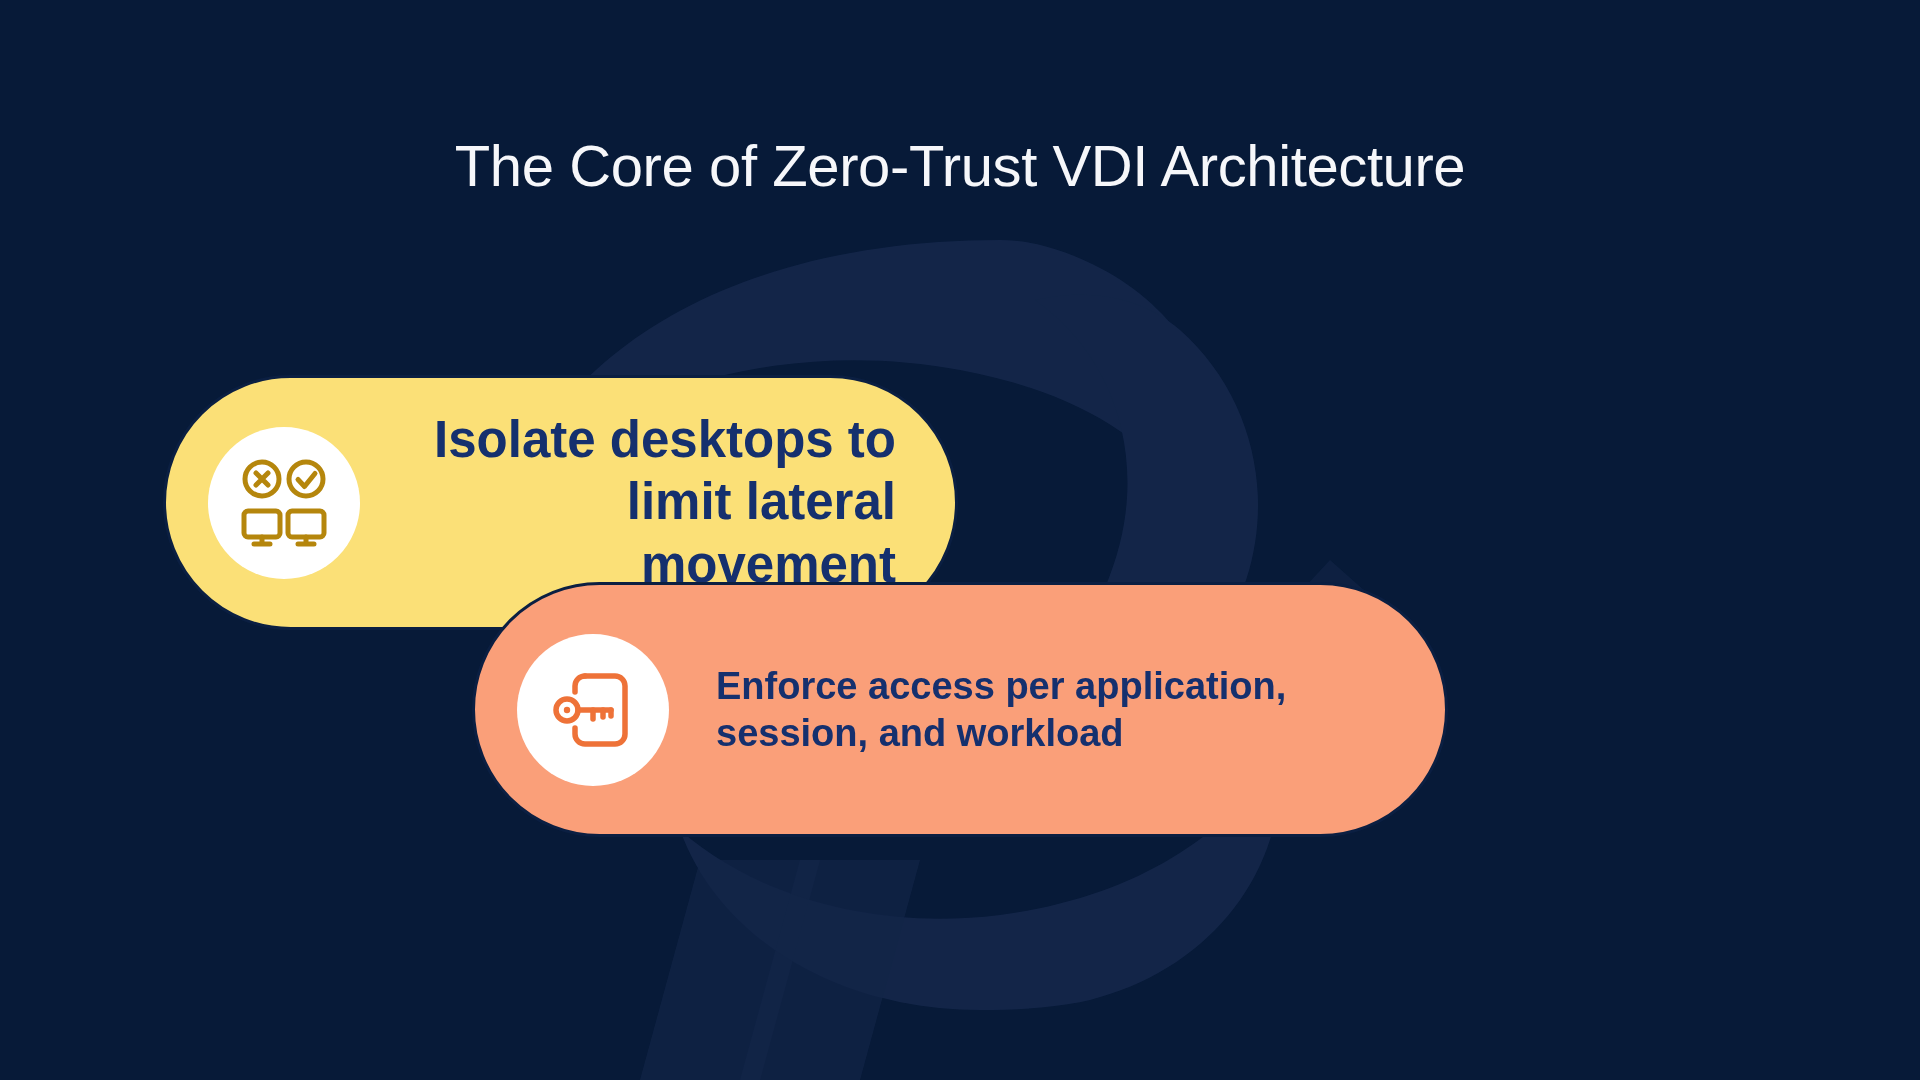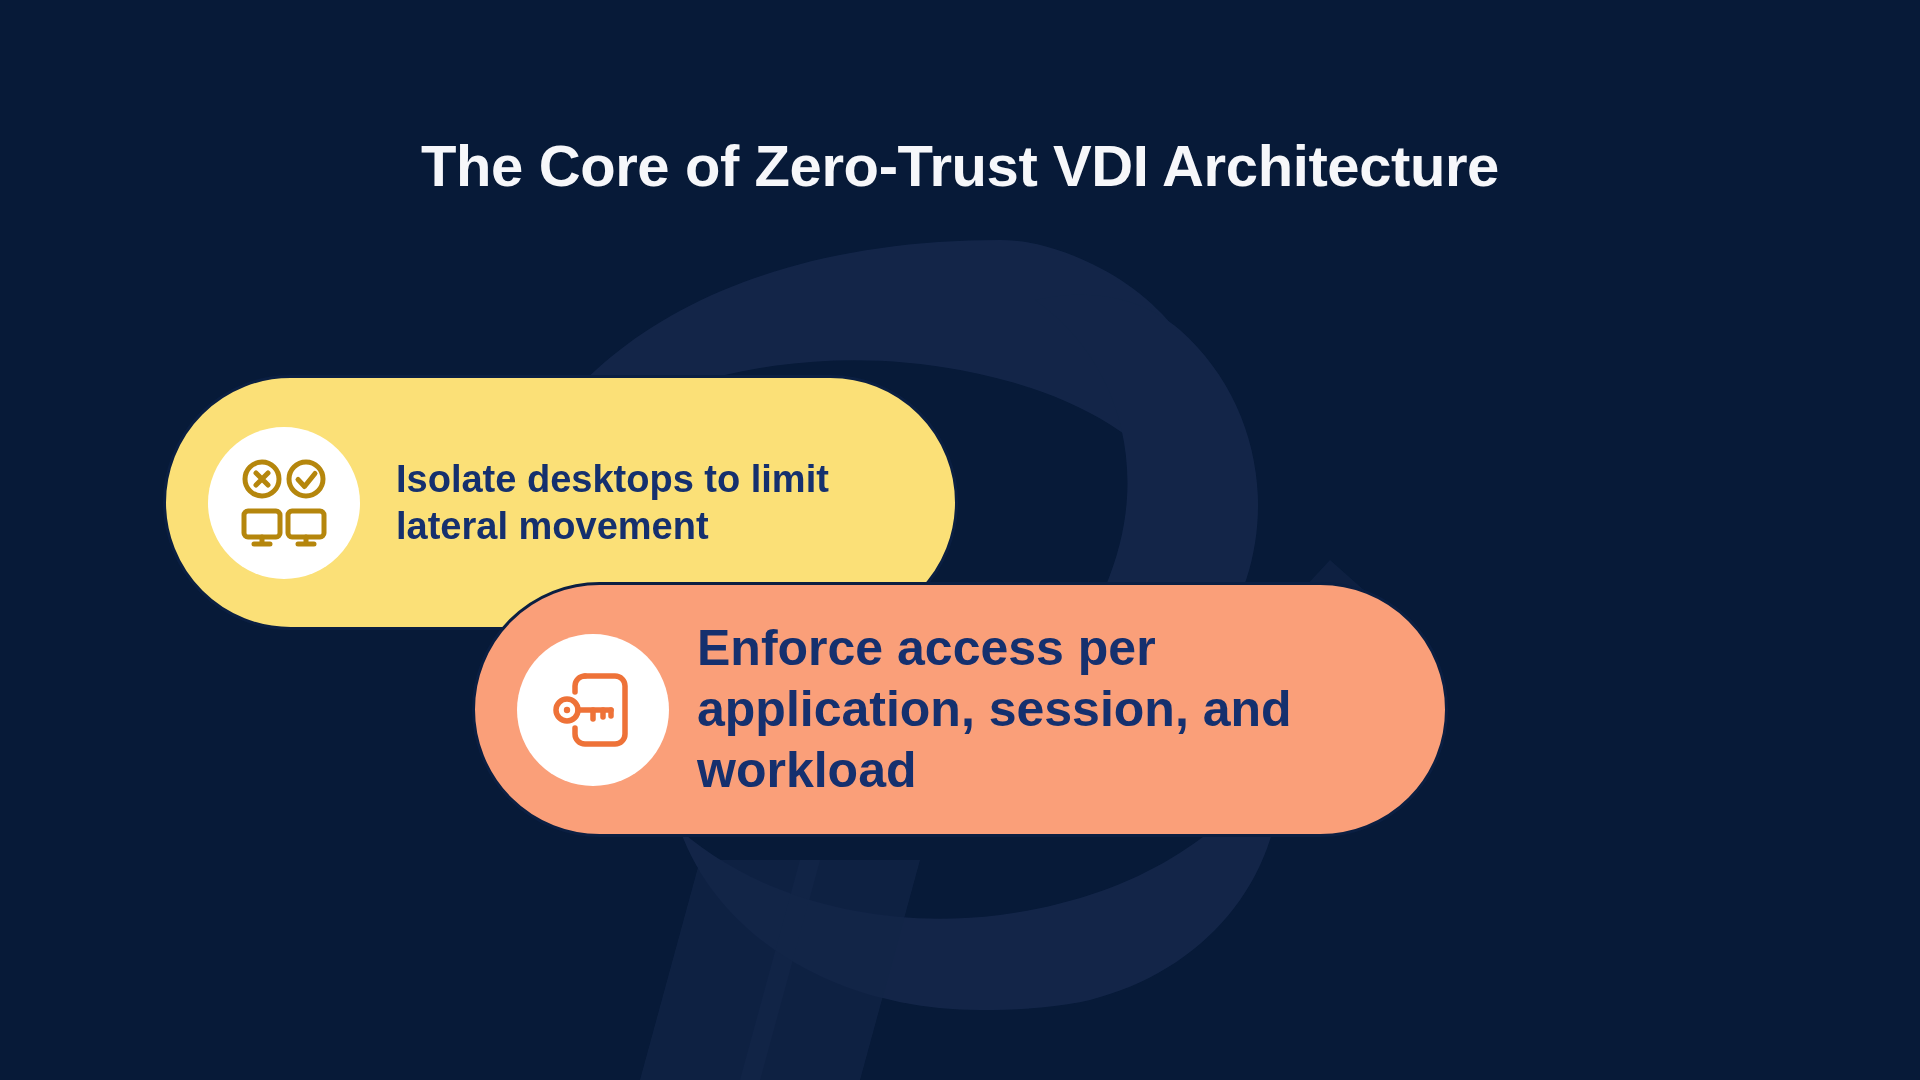--- a/index.html
+++ b/index.html
@@ -17,21 +17,21 @@
     pointer-events:none;
   }
 
   
   #page-title {
     position:absolute;
     top:132px; left:0; width:1920px;
     text-align:center;
     color:#F6F7FA;
     font-size:58px;
-    font-weight:700;
+    font-weight:400;
     letter-spacing:-0.4px;
     white-space:nowrap;
   }
 
   
   #cards { position:absolute; inset:0; }
 
   .card {
     position:absolute;
     display:flex;
@@ -54,41 +54,41 @@
   }
 
   
   #card-isolate {
     left:163px; top:375px;
     width:795px; height:255px;
     background:#FBE077;
     z-index:1;
   }
   #card-isolate .card-icon { width:152px; height:152px; margin-left:42px; }
-  #card-isolate .card-text { margin-left:36px; font-size:38px; width:500px; }
+  #card-isolate .card-text { margin-left:36px; font-size:51px; width:500px;text-align:right; }
 
   
   #card-inbound {
     left:928px; top:375px;
     width:835px; height:255px;
     background:#E3C2F7;
     z-index:2;
   }
   #card-inbound .card-icon { width:152px; height:152px; margin-left:42px; }
   #card-inbound .card-text { margin-left:36px; font-size:38px; width:545px; }
 
   
   #card-enforce {
     left:472px; top:582px;
     width:976px; height:255px;
     background:#FA9F79;
     z-index:3;
   }
   #card-enforce .card-icon { width:152px; height:152px; margin-left:42px; }
-  #card-enforce .card-text { margin-left:28px; font-size:50px; width:690px; }
+  #card-enforce .card-text { margin-left:47px; font-size:38px; width:690px; }
 
   .icon-svg { display:block; }
 </style>
 </head>
 <body>
 
 <svg id="bg-watermark" viewBox="0 0 1920 1080" preserveAspectRatio="none" aria-hidden="true">
   <g fill="#16284C" opacity="0.85">
     <path d="M1000 240 C760 240 590 330 520 470 C640 380 800 340 960 370
              C1090 394 1180 455 1210 545 C1250 430 1200 320 1100 268

